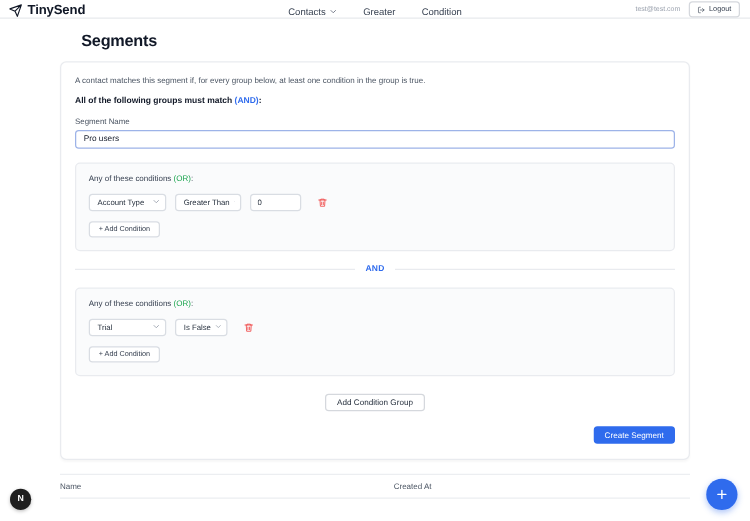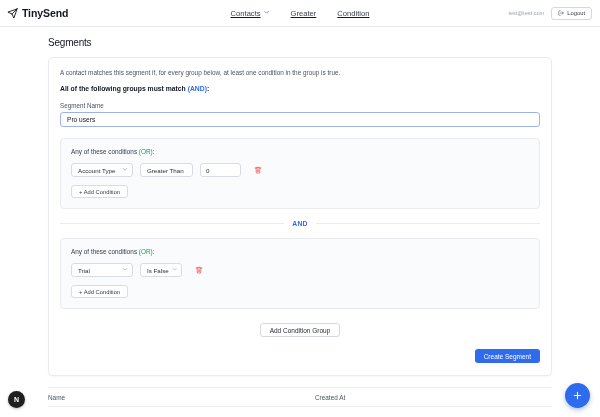--- a/index.html
+++ b/index.html
@@ -6,40 +6,39 @@
   html, body {
     width: 600px; height: 417px;
     background: #ffffff;
     font-family: "Liberation Sans", sans-serif;
     color: #111827;
     overflow: hidden;
   }
 
   
   .navbar {
-    height: 27px;
-    display: flex;
-    align-items: center;
+    height: 15px;
+    display: flex;
+    align-items: flex-end;
     padding: 0 8px 0 7px;
     border-bottom: 1px solid #e8eaed;
     background: #ffffff;
     position: relative;
   }
   .brand { display: flex; align-items: center; gap: 4px; }
   .brand-icon { width: 11px; height: 11px; display: block; }
   .brand-name { font-size: 10.5px; font-weight: bold; letter-spacing: -0.1px; color: #111827; }
 
   .nav-links {
     position: absolute;
     left: 50%;
     transform: translateX(-50%);
     display: flex;
     align-items: center;
     gap: 21px;
-    text-decoration: underline;
   }
   .nav-link {
     font-size: 7.6px;
     color: #374151;
     display: flex;
     align-items: center;
     gap: 3px;
     cursor: pointer;
     white-space: nowrap;
   }
@@ -64,24 +63,24 @@
     background: #fff;
     cursor: pointer;
   }
   .logout-icon { width: 6px; height: 6px; display: block; }
 
   
   .page {
     padding: 10px 0 0 0;
   }
   .page-title {
-    font-size: 10px;
-    font-weight: normal;
+    font-size: 13px;
+    font-weight: bold;
     color: #111827;
-    margin: 0 0 9px 48px;
+    margin: 0 0 9px 65px;
     letter-spacing: -0.2px;
   }
 
   .card {
     margin: 0 48px;
     background: #ffffff;
     border: 1px solid #e9ebef;
     border-radius: 5px;
     padding: 11px 11px 12px 11px;
     box-shadow: 0 1px 2px rgba(16,24,40,0.035);

